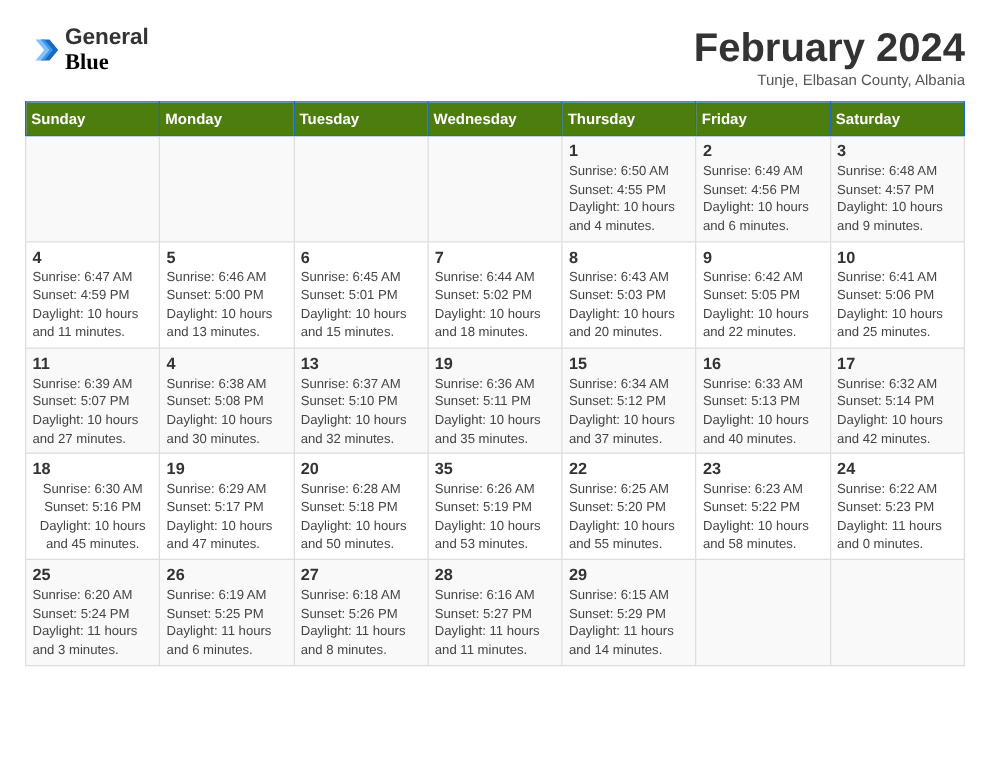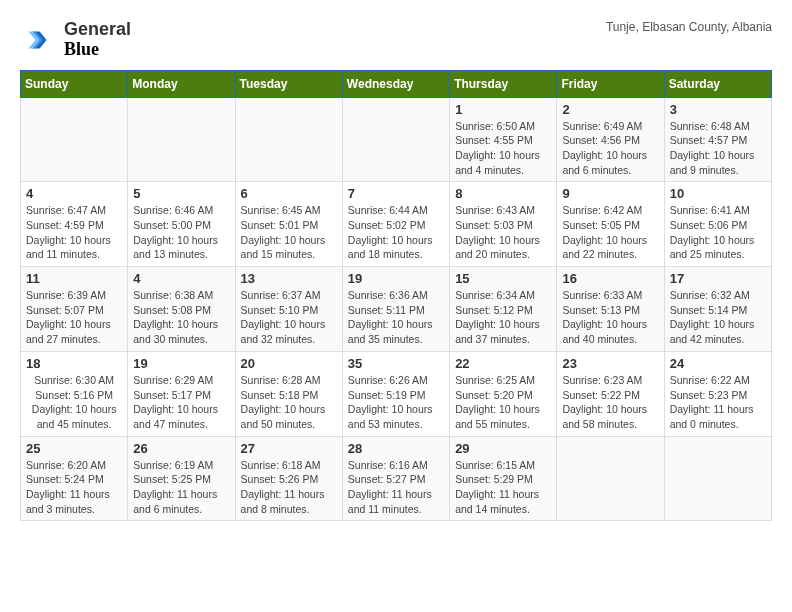--- a/index.html
+++ b/index.html
@@ -12,21 +12,21 @@
     }
     .header-section {
       display: flex;
       justify-content: space-between;
       align-items: flex-start;
       margin-bottom: 10px;
     }
     .logo {
       display: flex;
       align-items: center;
-      gap: 16px;
+      gap: 4px;
     }
     .logo-text {
       font-size: 18px;
       font-weight: bold;
       line-height: 1.1;
     }
     .logo-general { color: #333; }
     .logo-blue { color: #000000; font-family: Liberation Serif, serif; }
     .logo-icon {
       width: 28px;
@@ -99,20 +99,21 @@
     <svg class="logo-icon" viewBox="0 0 40 40">
       <polygon points="28,8 38,20 28,32 18,32 28,20 18,8" fill="#1a6abf"></polygon>
       <polygon points="22,8 32,20 22,32 12,32 22,20 12,8" fill="#4da6ff" opacity="0.7"></polygon>
     </svg>
     <div class="logo-text">
       <span class="logo-general">General</span><br>
       <span class="logo-blue">Blue</span>
     </div>
   </div>
   <div class="title-section">
+    <div class="month-year">February 2024</div>
     <div class="location">Tunje, Elbasan County, Albania</div>
   </div>
 </div>
 
 <table>
   <thead>
     <tr>
     <th>Sunday</th>
         <th>Monday</th>
         <th>Tuesday</th>

